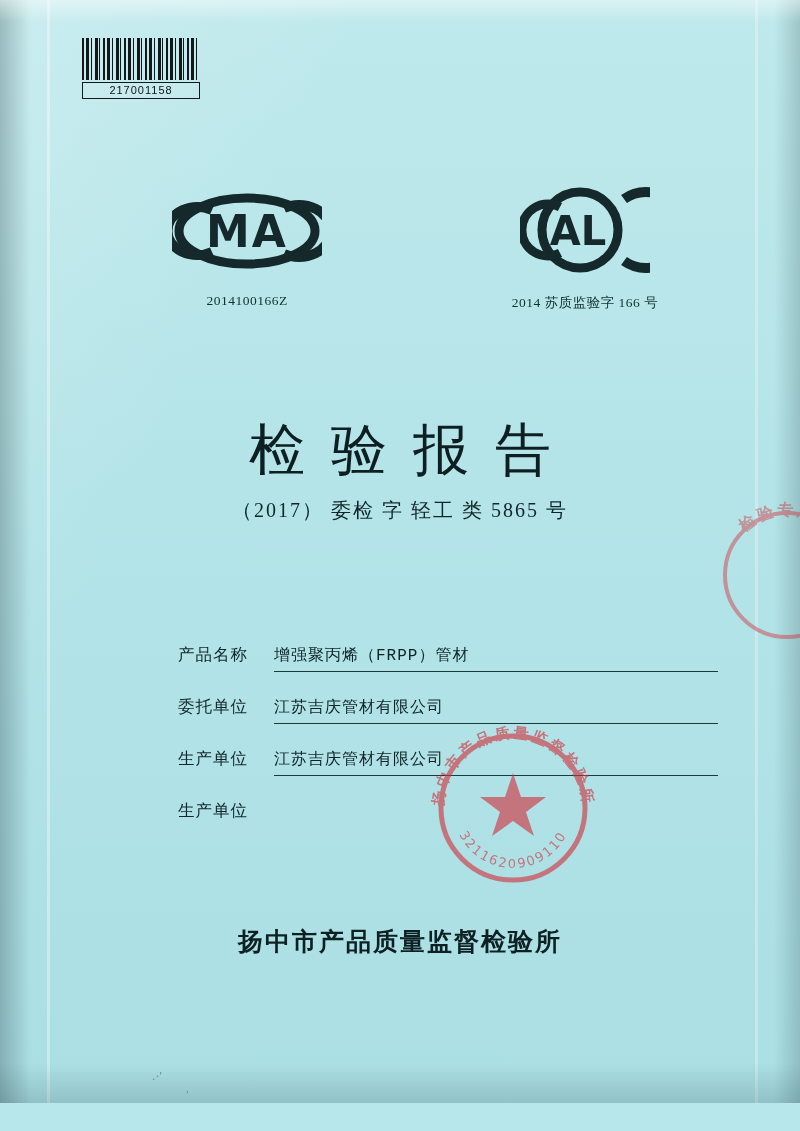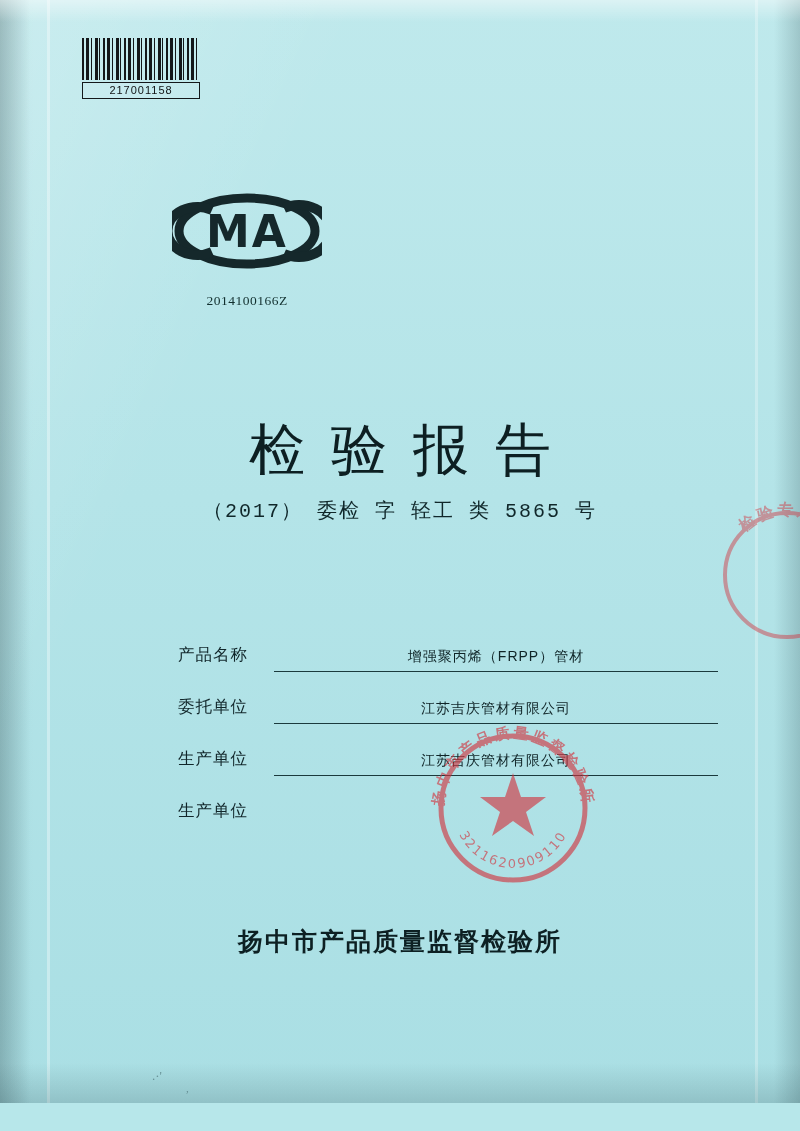--- a/index.html
+++ b/index.html
@@ -113,21 +113,21 @@
     font-size: 56px;
     letter-spacing: 26px;
     text-indent: 26px;
     color: #0d1f22;
   }
   #report-number {
     position: absolute;
     left: 0; right: 0;
     top: 497px;
     text-align: center;
-    font-family: Liberation Mono, monospace;
+    font-family: Liberation Serif, serif;
     font-size: 20px;
     letter-spacing: 2px;
     color: #10272a;
   }
 
   
   #fields {
     position: absolute;
     left: 178px;
     top: 620px;
@@ -143,23 +143,23 @@
     font-family: Liberation Serif, serif;
     font-size: 16.5px;
     letter-spacing: 1px;
     color: #11262a;
     padding-bottom: 6px;
     white-space: nowrap;
   }
   .field-value {
     flex: 1;
     border-bottom: 1.4px solid #1b3a3d;
-    text-align: center;
-    font-family: Liberation Sans, sans-serif;
-    font-size: 14px;
+    text-align: left;
+    font-family: Liberation Mono, monospace;
+    font-size: 16px;
     letter-spacing: 1px;
     color: #0f2427;
     padding-bottom: 5px;
   }
 
   
   #issuer {
     position: absolute;
     left: 0; right: 0;
     top: 925px;
@@ -224,20 +224,29 @@
       </g>
       <g fill="#15282b" font-family="DejaVu Sans, sans-serif" font-weight="bold" font-size="44">
         <text x="75" y="59" text-anchor="middle" letter-spacing="2">MA</text>
       </g>
       <path d="M40 22 A 30 24 0 1 0 40 64" fill="none" stroke="#15282b" stroke-width="10"></path>
       <path d="M112 20 A 32 26 0 1 1 112 66" fill="none" stroke="#15282b" stroke-width="10"></path>
     </svg>
     <div class="mark-caption">2014100166Z</div>
   </div>
 
+  <div class="mark" id="cal-mark">
+    <svg width="130" height="90" viewBox="0 0 130 90">
+      <circle cx="60" cy="45" r="38" fill="none" stroke="#15282b" stroke-width="9"></circle>
+      <path d="M104 14 A 38 38 0 1 1 104 76" fill="none" stroke="#15282b" stroke-width="10"></path>
+      <text x="58" y="60" text-anchor="middle" fill="#15282b" font-family="DejaVu Sans, sans-serif" font-weight="bold" font-size="40">AL</text>
+      <path d="M40 22 A 26 26 0 1 0 40 68" fill="none" stroke="#15282b" stroke-width="9"></path>
+    </svg>
+    <div class="mark-caption">2014 苏质监验字 166 号</div>
+  </div>
 
   <div id="report-title">检验报告</div>
   <div id="report-number">（2017） 委检 字 轻工 类 5865 号</div>
 
   <div id="fields">
     <div class="field-row">
       <div class="field-label">产品名称</div>
       <div class="field-value">增强聚丙烯（FRPP）管材</div>
     </div>
     <div class="field-row">

